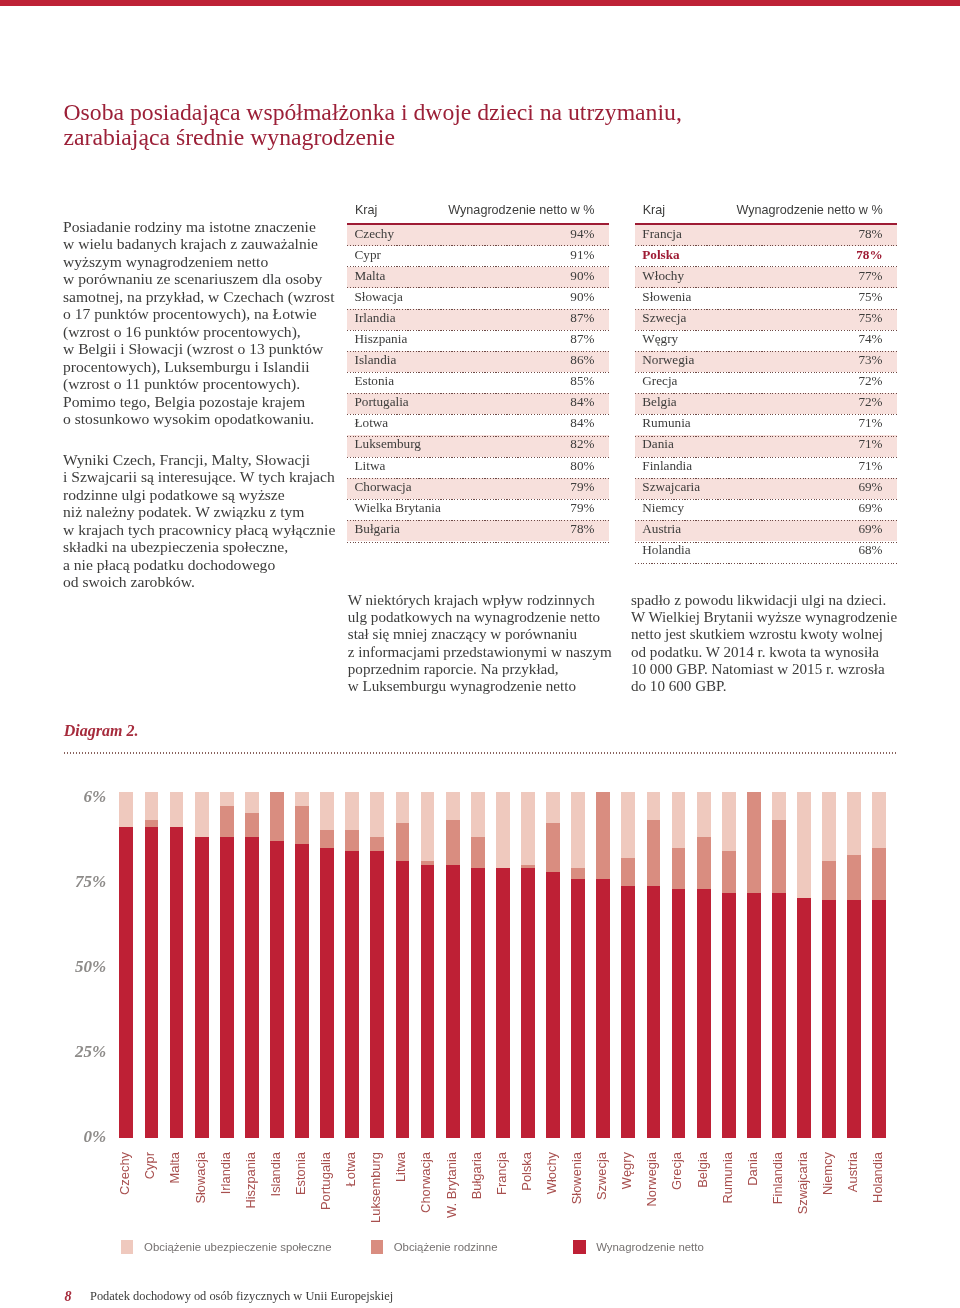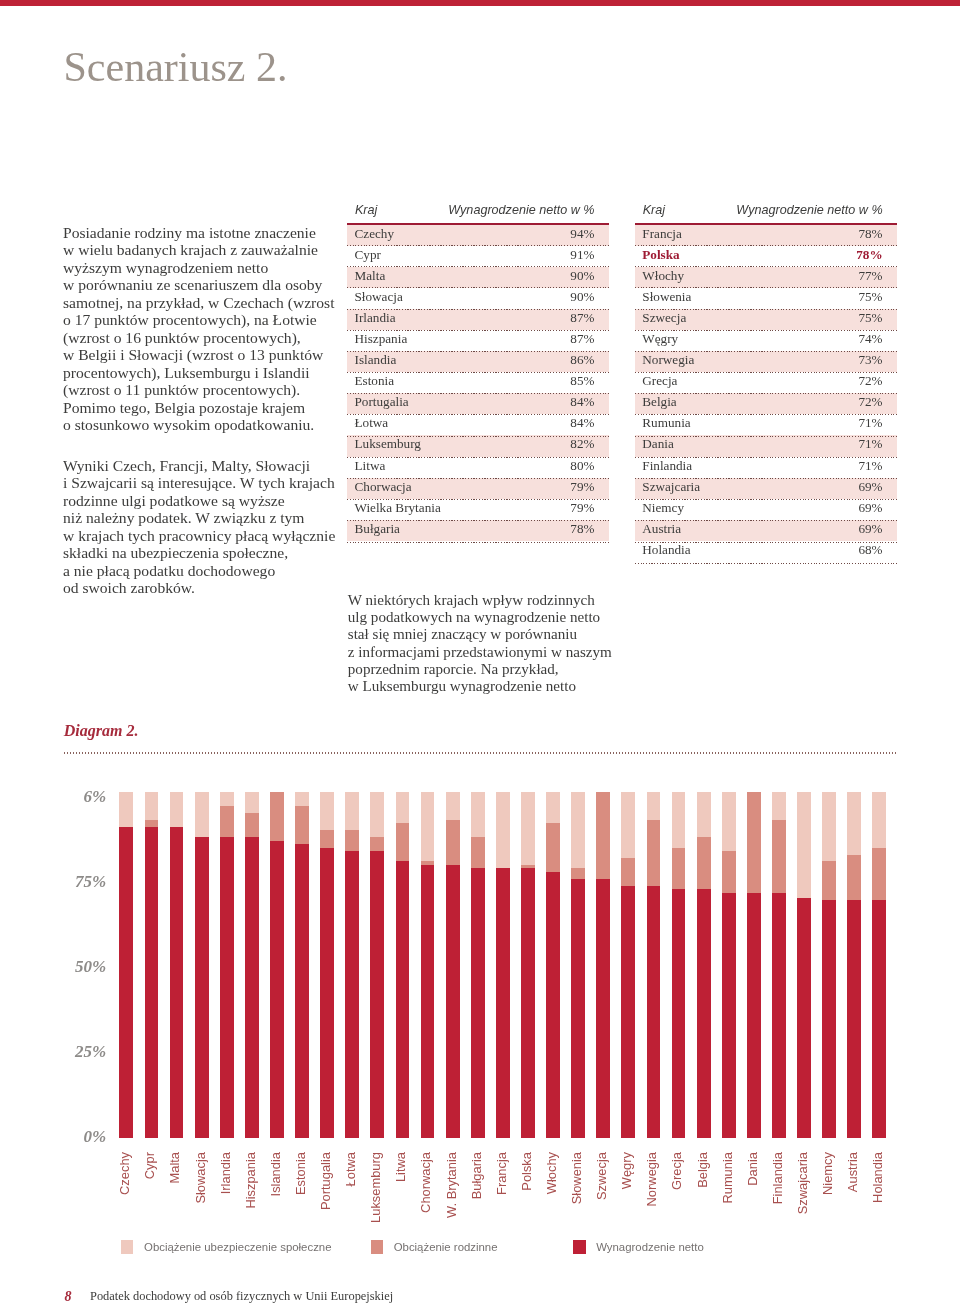--- a/index.html
+++ b/index.html
@@ -12,26 +12,26 @@
 
   
   .h-scenario{position:absolute;left:63.5px;top:46px;font-size:42px;color:#9C938B;
               letter-spacing:0px;line-height:1;}
   .h-sub{position:absolute;left:63.5px;top:99.5px;font-size:23.7px;color:#9C2038;
          line-height:25.5px;white-space:pre;}
 
   
   .col-left{position:absolute;left:63px;top:202.5px;width:300px;}
   .lead{font-size:15.6px;line-height:17.52px;color:#95414F;white-space:pre;}
-  .para{font-size:15.6px;line-height:17.52px;color:#3C3C3B;white-space:pre;margin-top:21px;}
+  .para{font-size:15.6px;line-height:17.52px;color:#3C3C3B;white-space:pre;margin-top:15px;}
   .para.p2{margin-top:23px;}
 
   
   .tbl{position:absolute;}
-  .tbl .thead{position:relative;height:22.5px;font-style:italic;}
+  .tbl .thead{position:relative;height:22.5px;}
   .tbl .th-country{position:absolute;left:7.9px;top:0;font-family:"Liberation Sans",sans-serif;
                    font-size:12.6px;line-height:20px;color:#3C3C3B;}
   .tbl .th-value{position:absolute;right:14px;top:0;font-family:"Liberation Sans",sans-serif;
                  font-size:12.6px;line-height:20px;color:#3C3C3B;}
   .tbl .rule{height:2px;background:#9E1B34;}
   .tbl .row{position:relative;height:21.1px;}
   .tbl .row.alt{background:#F7E0DC;}
   .tbl .row .c{position:absolute;left:7.5px;top:0;line-height:18.6px;font-size:13.2px;color:#3C3C3B;}
   .tbl .row .v{position:absolute;right:14px;top:0;line-height:18.6px;font-size:13.2px;color:#3C3C3B;}
   .tbl .row.hl .c,.tbl .row.hl .v{color:#9E1B34;font-weight:bold;}
@@ -64,21 +64,22 @@
   .pg-num{position:absolute;left:64.5px;top:1289.5px;font-size:14px;font-weight:bold;
           line-height:13px;font-style:italic;color:#A62B3C;}
   .footer-txt{position:absolute;left:90px;top:1289.5px;font-size:12.4px;line-height:13px;color:#3C3C3B;}
 </style>
 </head>
 <body>
 
 <div class="page">
   <div class="topbar"></div>
 
-  <div class="h-scenario">Scenariusz 2.</div>
+  <div class="h-sub">Osoba posiadająca współmałżonka i dwoje dzieci na utrzymaniu,
+zarabiająca średnie wynagrodzenie</div>
 
   <div class="col-left">
     <div class="para">Posiadanie rodziny ma istotne znaczenie
 w wielu badanych krajach z zauważalnie
 wyższym wynagrodzeniem netto
 w porównaniu ze scenariuszem dla osoby
 samotnej, na przykład, w Czechach (wzrost
 o 17 punktów procentowych), na Łotwie
 (wzrost o 16 punktów procentowych),
 w Belgii i Słowacji (wzrost o 13 punktów
@@ -265,20 +266,26 @@
       <div class="dots" style="top:342px"></div>
       <div class="dots" style="top:363px"></div>
     </div>
 
   <div class="note" id="note-left" style="left: 347.8px; top: 592px; width: 300px;">W niektórych krajach wpływ rodzinnych
 ulg podatkowych na wynagrodzenie netto
 stał się mniej znaczący w porównaniu
 z informacjami przedstawionymi w naszym
 poprzednim raporcie. Na przykład,
 w Luksemburgu wynagrodzenie netto</div>
+  <div class="note" id="note-right" style="left: 631px; top: 592px; width: 300px;">spadło z powodu likwidacji ulgi na dzieci.
+W Wielkiej Brytanii wyższe wynagrodzenie
+netto jest skutkiem wzrostu kwoty wolnej
+od podatku. W 2014 r. kwota ta wynosiła
+10 000 GBP. Natomiast w 2015 r. wzrosła
+do 10 600 GBP.</div>
 
   <div class="diag-label">Diagram 2.</div>
   <div class="diag-rule"></div>
   <div class="chart" id="chart">
       <div class="ylab" style="left:36.2px;top:1128.1px">0%</div>
       <div class="ylab" style="left:36.2px;top:1043.1px">25%</div>
       <div class="ylab" style="left:36.2px;top:958.0999999999999px">50%</div>
       <div class="ylab" style="left:36.2px;top:873.0999999999999px">75%</div>
       <div class="ylab" style="left:36.2px;top:788.0999999999999px">6%</div>
       <div class="bar" style="left:119.4px;top:792.2px;width:13.9px;height:346.20000000000005px;">

